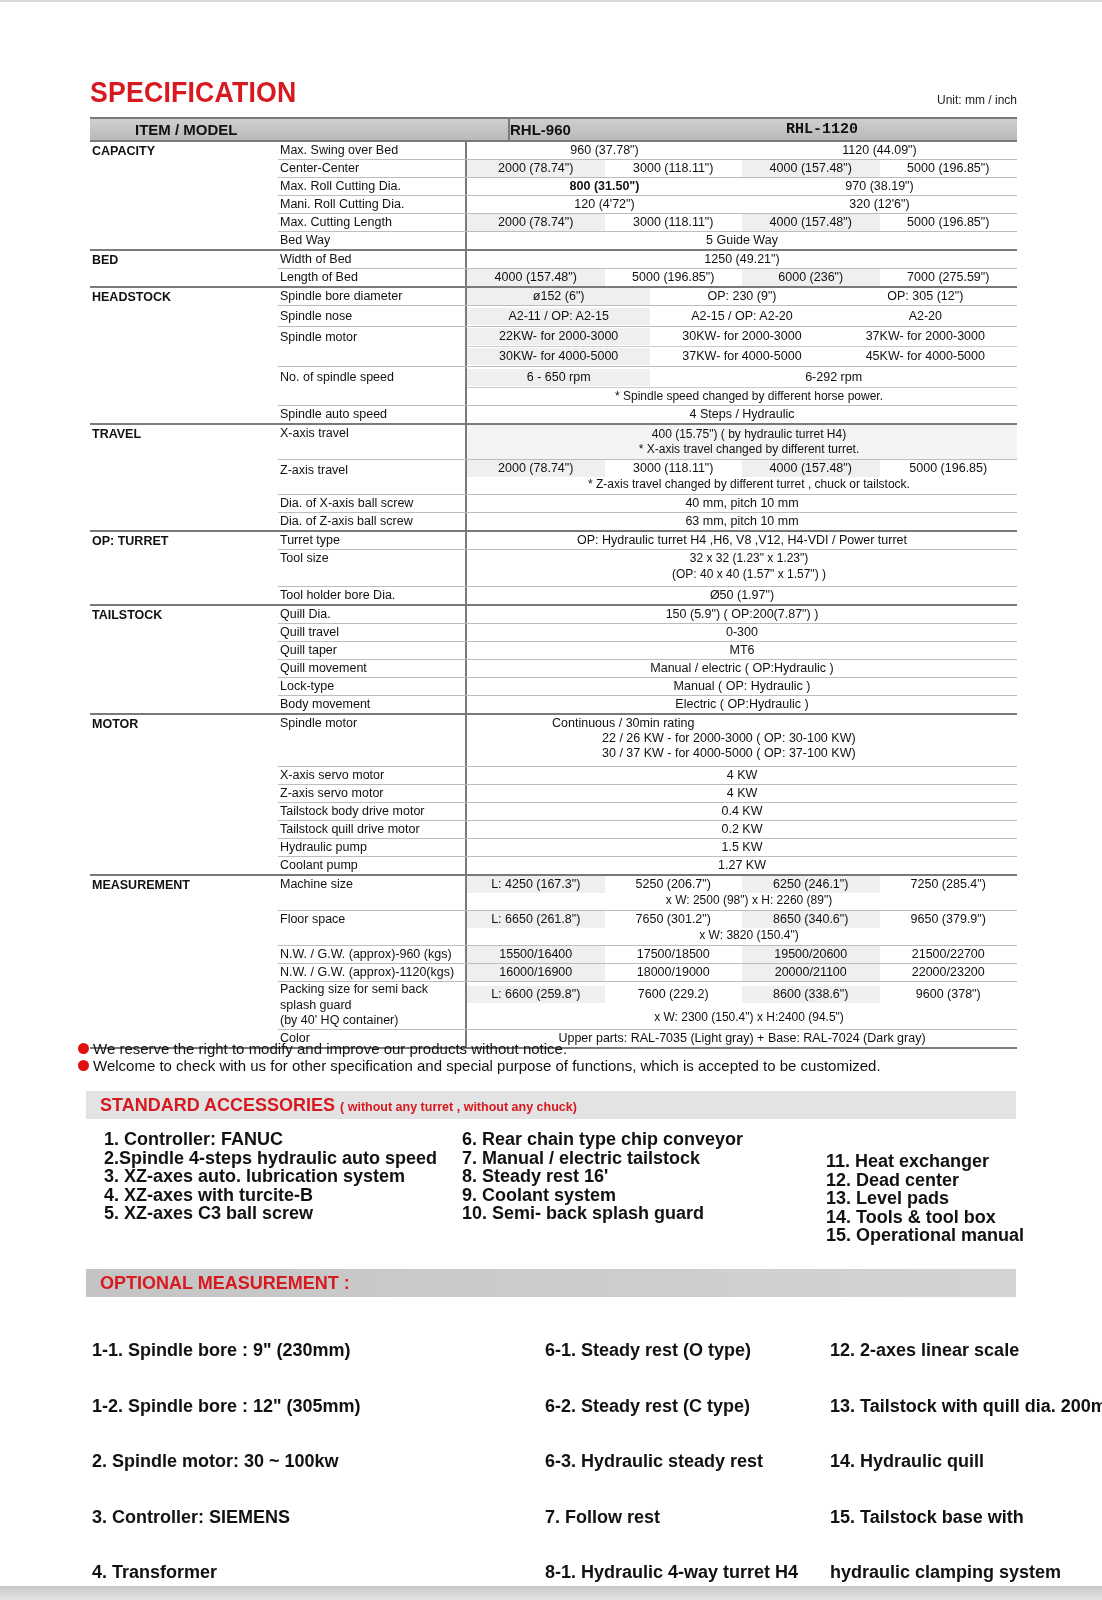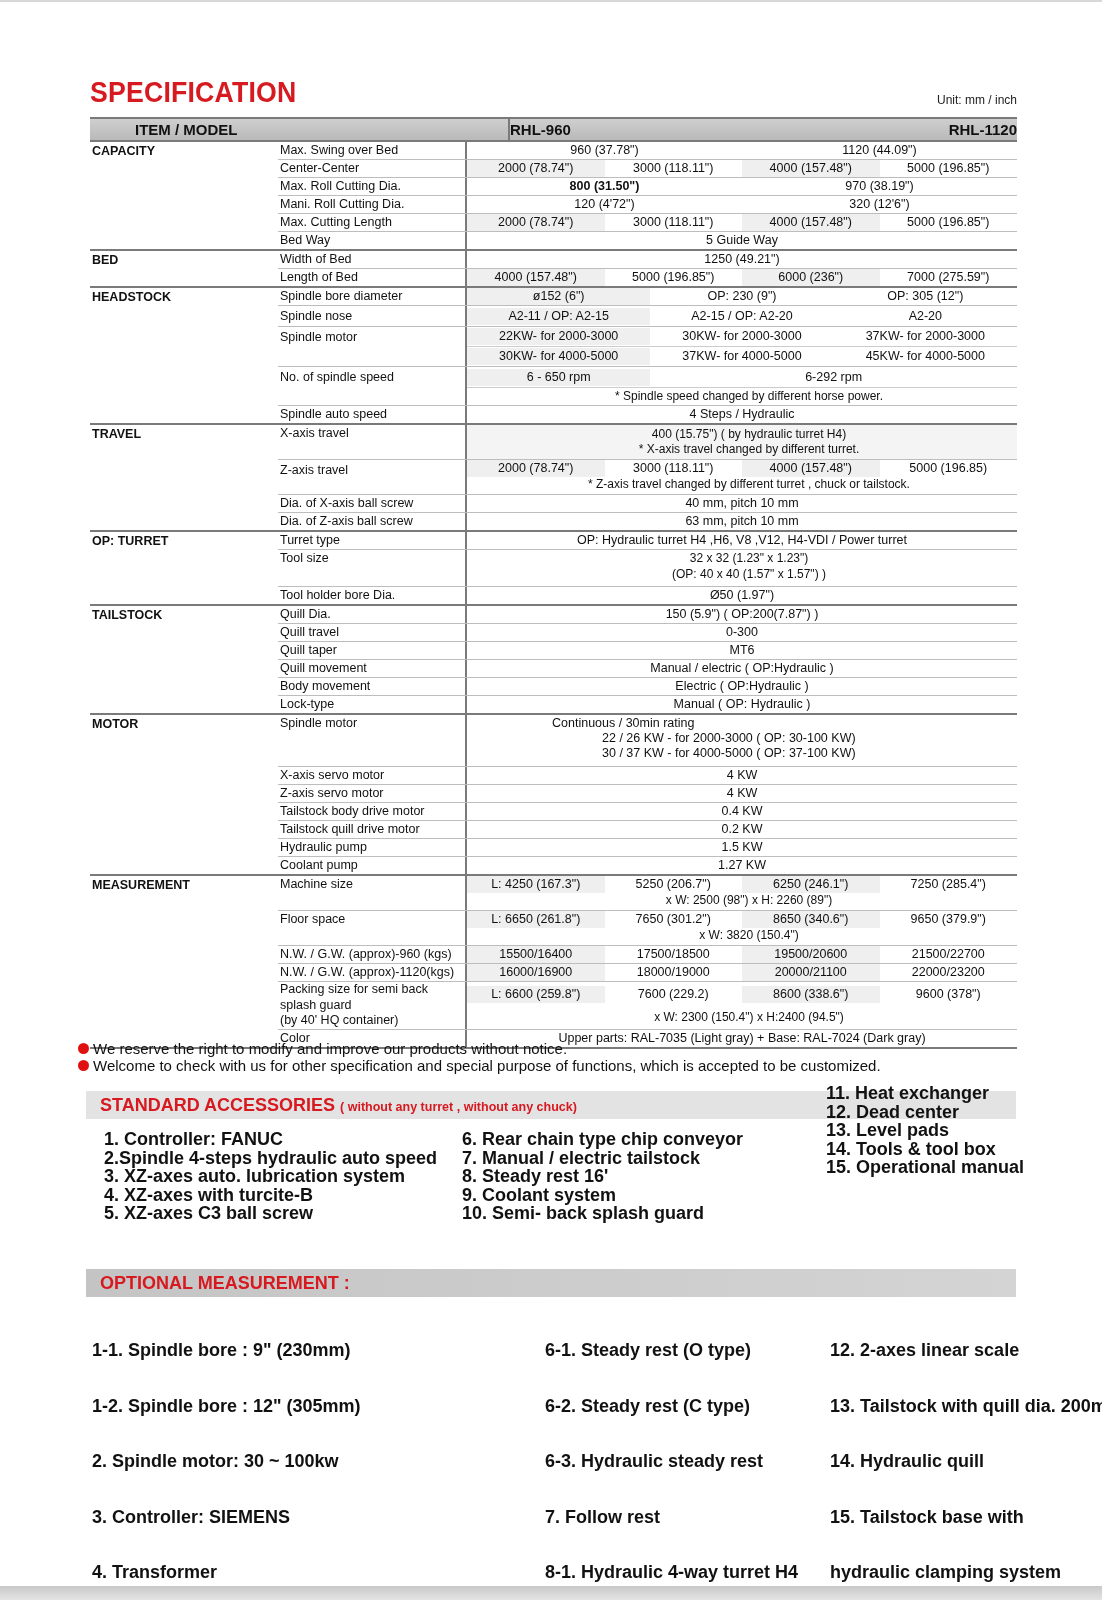--- a/index.html
+++ b/index.html
@@ -11,21 +11,21 @@
   .title{position:absolute;left:90px;top:76px;font-size:29px;font-weight:bold;color:#d71920;
        letter-spacing:0.2px;transform:scaleX(0.92);transform-origin:left;}
   .unit{position:absolute;right:85px;top:93px;font-size:12px;color:#222;}
 
   
   .spec{position:absolute;left:90px;top:117px;width:927px;}
   .hdr{display:flex;height:21px;background:linear-gradient(#cfcfcf,#b9b9b9);
        border-top:2px solid #7a7a7a;border-bottom:2px solid #7a7a7a;font-weight:bold;font-size:15px;}
   .hdr .item{width:373px;padding-left:2px;line-height:21px;margin-left:43px;}
   .hdr .m1{width:276px;text-align:left;line-height:21px;border-left:2px solid #7a7a7a;}
-  .hdr .m2{flex:1;text-align:right;line-height:21px;}
+  .hdr .m2{flex:1;text-align:left;line-height:21px;font-family:Liberation Mono, monospace;}
   .grp{display:flex;border-bottom:2px solid #7a7a7a;}
   .grp .gname{width:186px;font-weight:bold;font-size:12.5px;padding-left:2px;padding-top:2px;}
   .rows{flex:1;}
   .row{display:flex;border-bottom:1px solid #bdbdbd;}
   .row:last-child{border-bottom:none;}
   .lbl{width:185px;padding-left:2px;font-size:12.5px;line-height:17px;}
   .val{flex:1;border-left:2px solid #7a7a7a;display:flex;flex-direction:column;}
   .line{display:flex;min-height:17px;align-items:center;}
   .c{flex:1;text-align:center;line-height:17px;}
   .c.alt{background:#efefef;}
@@ -304,32 +304,32 @@
         </div>
       <div class="row">
           <div class="lbl">Quill movement</div>
           <div class="val">
             <div class="line">
               <div class="c">Manual / electric    ( OP:Hydraulic )</div>
             </div>
           </div>
         </div>
       <div class="row">
+          <div class="lbl">Lock-type</div>
+          <div class="val">
+            <div class="line">
+              <div class="c">Manual     ( OP: Hydraulic )</div>
+            </div>
+          </div>
+        </div>
+      <div class="row">
           <div class="lbl">Body movement</div>
           <div class="val">
             <div class="line">
               <div class="c">Electric    ( OP:Hydraulic )</div>
-            </div>
-          </div>
-        </div>
-      <div class="row">
-          <div class="lbl">Lock-type</div>
-          <div class="val">
-            <div class="line">
-              <div class="c">Manual     ( OP: Hydraulic )</div>
             </div>
           </div>
         </div>
     </div>
   </div>
 
   <div class="grp">
     <div class="gname">MOTOR</div>
     <div class="rows">
       <div class="row">
@@ -491,21 +491,21 @@
   <div>4. XZ-axes with turcite-B</div>
   <div>5. XZ-axes C3 ball screw</div>
 </div>
 <div class="list" style="left:462px;top:1130px;">
   <div>6. Rear chain type chip conveyor</div>
   <div>7. Manual / electric tailstock</div>
   <div>8. Steady rest 16'</div>
   <div>9.  Coolant system</div>
   <div>10. Semi- back splash guard</div>
 </div>
-<div class="list" style="left:826px;top:1084px;">
+<div class="list" style="left:826px;top:1152px;">
   <div>11. Heat exchanger</div>
   <div>12. Dead center</div>
   <div>13. Level pads</div>
   <div>14. Tools &amp; tool box</div>
   <div>15. Operational manual</div>
 </div>
 
 <div class="sec-bar" style="left:86px;top:1269px;width:930px;background:linear-gradient(90deg,#c4c4c4,#d4d4d4);"></div>
 <div class="sec-title" style="left:100px;top:1273px;">OPTIONAL MEASUREMENT :</div>
 <div class="list" style="left:92px;top:1304px;white-space:pre;">

